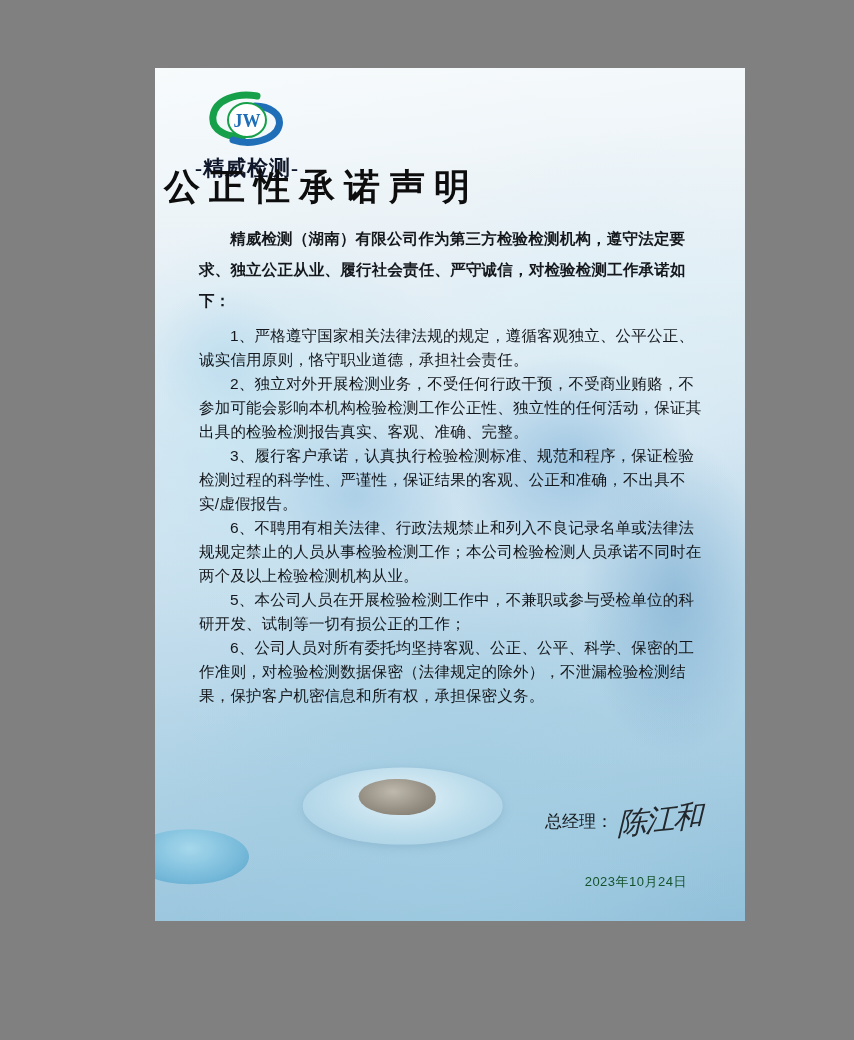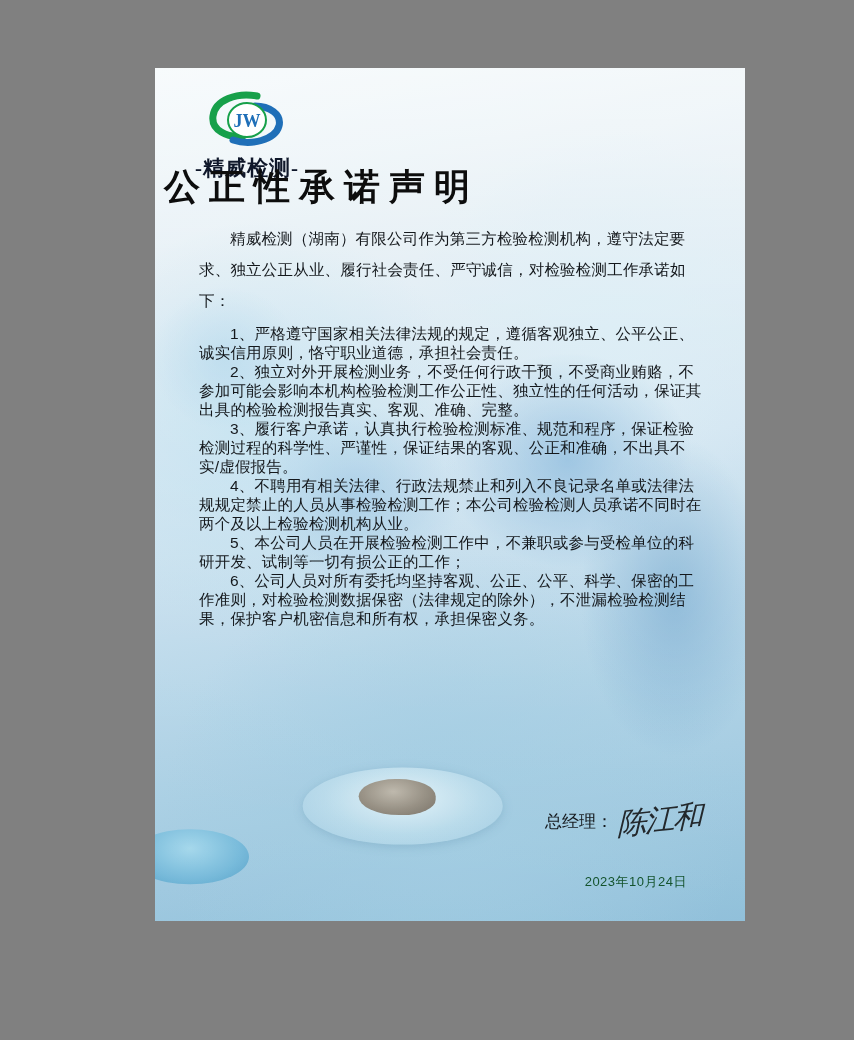--- a/index.html
+++ b/index.html
@@ -126,31 +126,31 @@
 
   .body-text {
     position: absolute;
     left: 44px;
     right: 40px;
     top: 155px;
     color: #14181c;
   }
   .lead {
     font-family: "Liberation Sans", sans-serif;
-    font-weight: normal;
+    font-weight: bold;
     font-size: 15.5px;
     line-height: 31px;
     text-indent: 31px;
     letter-spacing: 0.2px;
     margin: 0 0 8px 0;
   }
   .para {
     font-family: "Liberation Sans", sans-serif;
     font-size: 15.5px;
-    line-height: 19px;
+    line-height: 24px;
     text-indent: 31px;
     letter-spacing: 0.2px;
     margin: 0;
   }
   .sign-row {
     position: absolute;
     right: 44px;
     top: 737px;
     display: flex;
     align-items: flex-end;
@@ -209,21 +209,21 @@
         <div class="logo-text">-精威检测-</div>
       </div>
 
       <div class="title">公正性承诺声明</div>
 
       <div class="body-text">
         <p class="lead">精威检测（湖南）有限公司作为第三方检验检测机构，遵守法定要求、独立公正从业、履行社会责任、严守诚信，对检验检测工作承诺如下：</p>
         <p class="para">1、严格遵守国家相关法律法规的规定，遵循客观独立、公平公正、诚实信用原则，恪守职业道德，承担社会责任。</p>
         <p class="para">2、独立对外开展检测业务，不受任何行政干预，不受商业贿赂，不参加可能会影响本机构检验检测工作公正性、独立性的任何活动，保证其出具的检验检测报告真实、客观、准确、完整。</p>
         <p class="para">3、履行客户承诺，认真执行检验检测标准、规范和程序，保证检验检测过程的科学性、严谨性，保证结果的客观、公正和准确，不出具不实/虚假报告。</p>
-        <p class="para">4、不聘用有相关法律、行政法规禁止和列入不良记录名单或法律法规规定禁止的人员从事检验检测工作；本公司检验检测人员承诺不同时在两个及以上检验检测机构从业。</p>
+        <p class="para">6、不聘用有相关法律、行政法规禁止和列入不良记录名单或法律法规规定禁止的人员从事检验检测工作；本公司检验检测人员承诺不同时在两个及以上检验检测机构从业。</p>
         <p class="para">5、本公司人员在开展检验检测工作中，不兼职或参与受检单位的科研开发、试制等一切有损公正的工作；</p>
         <p class="para">6、公司人员对所有委托均坚持客观、公正、公平、科学、保密的工作准则，对检验检测数据保密（法律规定的除外），不泄漏检验检测结果，保护客户机密信息和所有权，承担保密义务。</p>
       </div>
 
       <div class="sign-row">
         <span class="sign-label">总经理：</span>
         <span class="signature">陈江和</span>
       </div>
 
       <div class="date">2023年10月24日</div>

